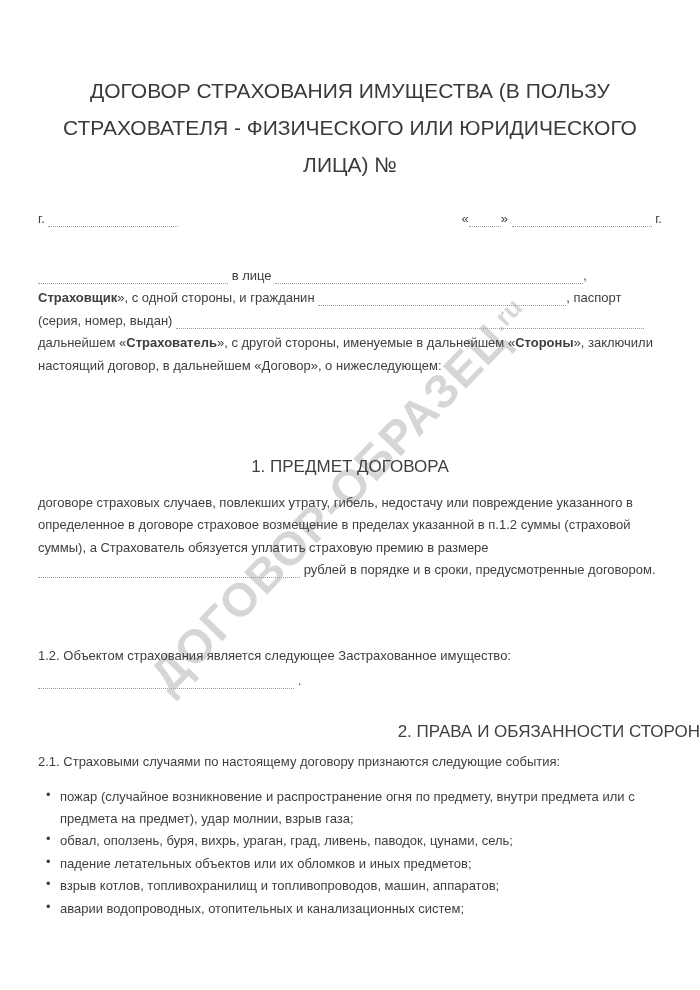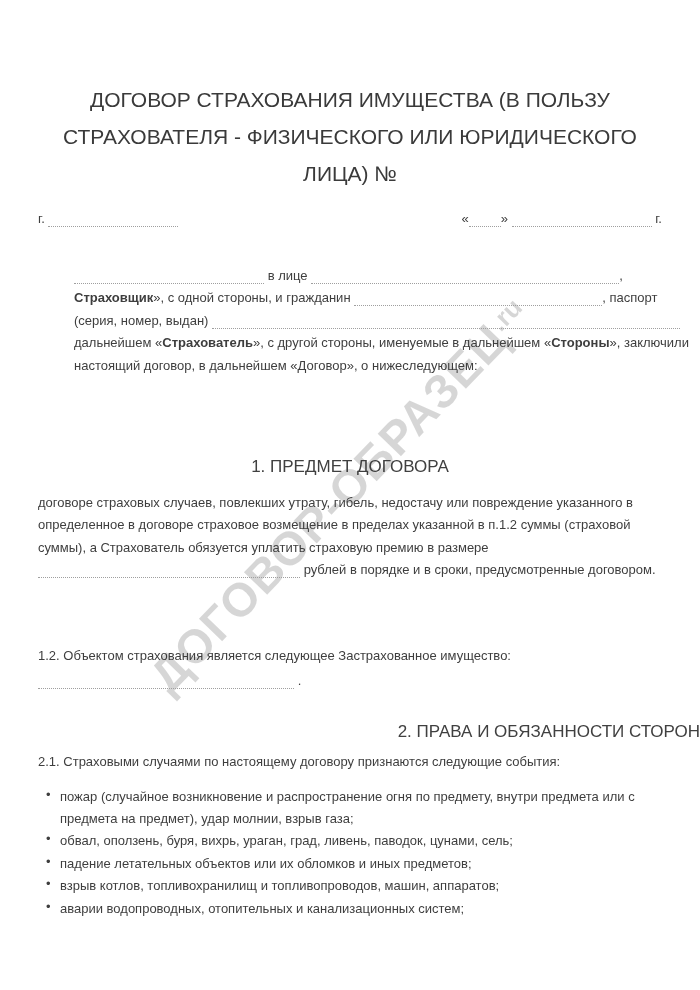--- a/index.html
+++ b/index.html
@@ -8,33 +8,33 @@
 
   .watermark{
     position:absolute;left:38px;top:468px;width:604px;
     text-align:center;font-size:47px;font-weight:bold;letter-spacing:1px;
     color:rgba(0,0,0,0.16);transform:rotate(-46deg);transform-origin:50% 50%;
     white-space:nowrap;z-index:0;pointer-events:none;
   }
   .watermark .wm-suffix{font-size:0.55em;vertical-align:14px;letter-spacing:0;}
 
   .title{
-    position:absolute;top:72px;left:45px;right:45px;margin:9px auto;max-width:606px;
+    position:absolute;top:72px;left:45px;right:45px;margin:0 auto;max-width:606px;
     font-size:21px;line-height:37px;font-weight:normal;text-align:center;color:#3a3a3a;z-index:1;
   }
 
   .date-row{position:absolute;top:211px;left:38px;right:38px;display:flex;
     justify-content:space-between;font-size:13px;z-index:1;}
   .dots{display:inline-block;height:10px;border-bottom:1px dotted #9f9f9f;vertical-align:-4px;}
 
   .textblock{position:absolute;left:38px;right:24px;font-size:13px;z-index:1;}
   .line{white-space:nowrap;line-height:22.4px;height:22.4px;}
   .b{font-weight:bold;}
 
-  .intro{top:265px;margin-left:36px;}
+  .intro{top:265px;}
   .h{position:absolute;left:0;right:0;margin:0;text-align:center;
      font-size:17px;line-height:24px;font-weight:normal;color:#404040;z-index:1;}
   .h1{top:455px;}
   .p11{top:492px;}
   .p12{top:643px;}
   .p12 .line{line-height:25px;height:25px;}
   .h2{top:720px;text-align:right;}
   .p21{top:751px;}
 
   .bullets{position:absolute;top:786px;left:38px;right:30px;margin:0;padding:0;

